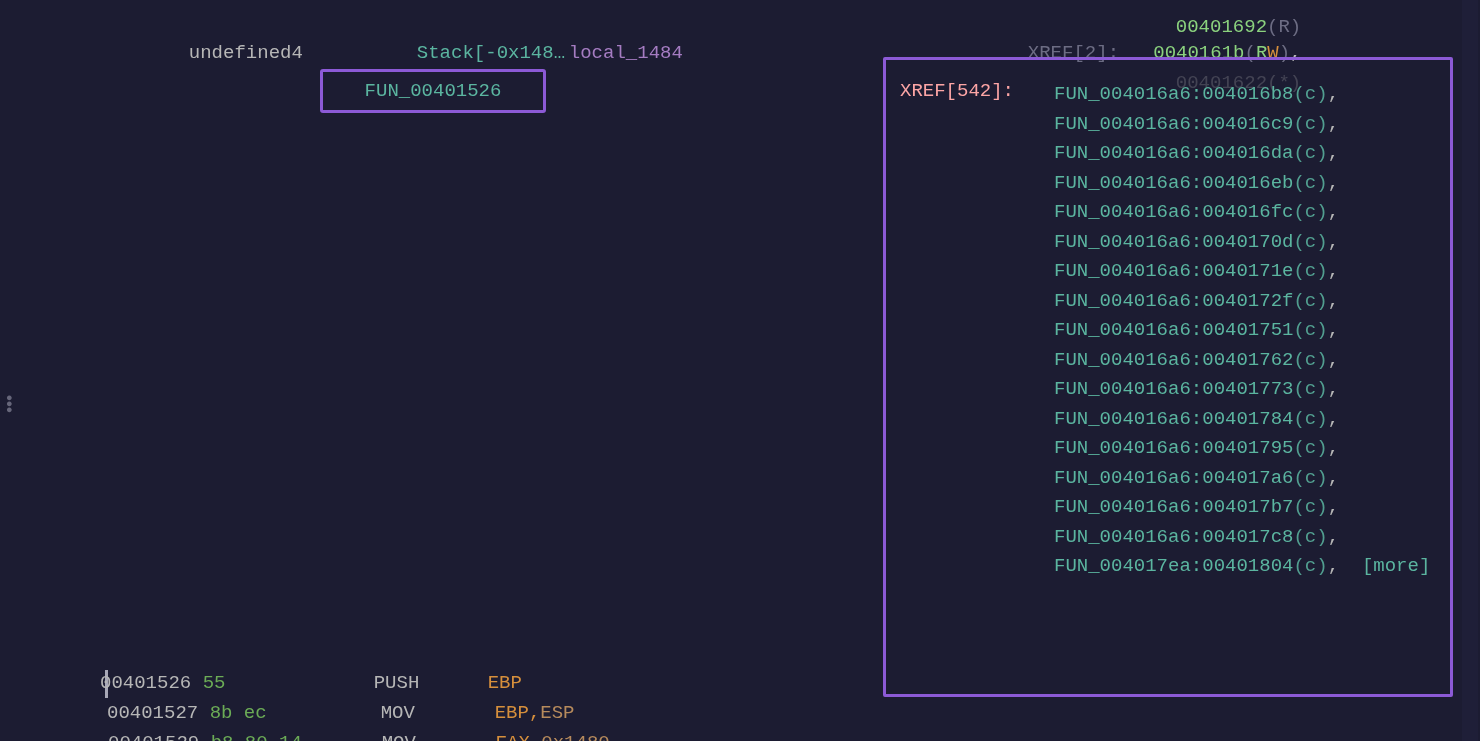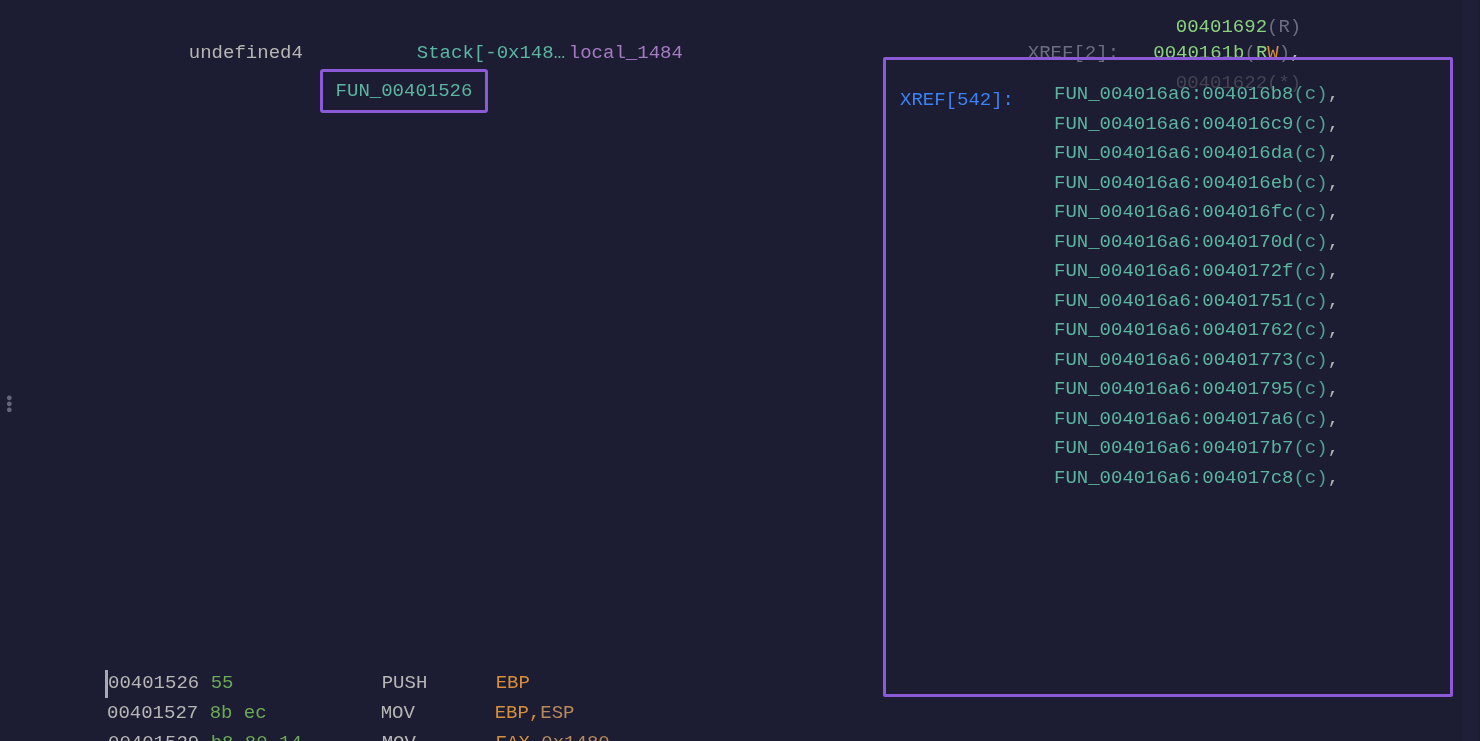--- a/index.html
+++ b/index.html
@@ -46,21 +46,21 @@
   .muted { color: #6c6c83; }
   .teal  { color: #5bb5a0; margin-left: 16px; }
   .lgreen{ color: #8bd27e; }
   .orange{ color: #d68f3c; }
   .lpurple{ color: #a57cc2; }
 
   .fn-hl {
     position: absolute;
     left: 320px;
     top: 69px;
-    width: 168px;
+    width: 226px;
     height: 44px;
     border: 3px solid #8c5ad6;
     border-radius: 3px;
     box-sizing: border-box;
     display: flex;
     align-items: center;
     justify-content: center;
     color: #5bb5a0;
   }
   .xref-hl {
@@ -71,23 +71,22 @@
     height: 640px;
     border: 3px solid #8c5ad6;
     border-radius: 2px;
     box-sizing: border-box;
   }
 
   .xref-label {
     position: absolute;
     left: 900px;
     top: 80px;
-    color: #3b82f6;
+    color: #fca5a5;
     white-space: pre;
-    margin-top: 9px;
   }
   .xref-list {
     position: absolute;
     left: 1054px;
     top: 80px;
     line-height: 29.5px;
   }
   .xref-row { white-space: pre; }
   .xname { color: #5bb5a0; }
   .xtag  { color: #5bb5a0; opacity: .85; }
@@ -152,28 +151,31 @@
 <div class="xref-hl"></div>
 
 <div class="xref-label">XREF[542]:</div>
 <div class="xref-list" id="xref-list">
     <div class="xref-row"><span class="xname">FUN_004016a6:004016b8</span><span class="xtag">(c)</span><span class="gray">,</span></div>
     <div class="xref-row"><span class="xname">FUN_004016a6:004016c9</span><span class="xtag">(c)</span><span class="gray">,</span></div>
     <div class="xref-row"><span class="xname">FUN_004016a6:004016da</span><span class="xtag">(c)</span><span class="gray">,</span></div>
     <div class="xref-row"><span class="xname">FUN_004016a6:004016eb</span><span class="xtag">(c)</span><span class="gray">,</span></div>
     <div class="xref-row"><span class="xname">FUN_004016a6:004016fc</span><span class="xtag">(c)</span><span class="gray">,</span></div>
     <div class="xref-row"><span class="xname">FUN_004016a6:0040170d</span><span class="xtag">(c)</span><span class="gray">,</span></div>
+    <div class="xref-row"><span class="xname">FUN_004016a6:0040171e</span><span class="xtag">(c)</span><span class="gray">,</span></div>
     <div class="xref-row"><span class="xname">FUN_004016a6:0040172f</span><span class="xtag">(c)</span><span class="gray">,</span></div>
     <div class="xref-row"><span class="xname">FUN_004016a6:00401751</span><span class="xtag">(c)</span><span class="gray">,</span></div>
     <div class="xref-row"><span class="xname">FUN_004016a6:00401762</span><span class="xtag">(c)</span><span class="gray">,</span></div>
     <div class="xref-row"><span class="xname">FUN_004016a6:00401773</span><span class="xtag">(c)</span><span class="gray">,</span></div>
+    <div class="xref-row"><span class="xname">FUN_004016a6:00401784</span><span class="xtag">(c)</span><span class="gray">,</span></div>
     <div class="xref-row"><span class="xname">FUN_004016a6:00401795</span><span class="xtag">(c)</span><span class="gray">,</span></div>
     <div class="xref-row"><span class="xname">FUN_004016a6:004017a6</span><span class="xtag">(c)</span><span class="gray">,</span></div>
     <div class="xref-row"><span class="xname">FUN_004016a6:004017b7</span><span class="xtag">(c)</span><span class="gray">,</span></div>
     <div class="xref-row"><span class="xname">FUN_004016a6:004017c8</span><span class="xtag">(c)</span><span class="gray">,</span></div>
+    <div class="xref-row"><span class="xname">FUN_004017ea:00401804</span><span class="xtag">(c)</span><span class="gray">,</span>  <span class="more">[more]</span></div>
   </div>
 
 <div class="cursor-col"></div>
 <div id="asm-area">
-    <div class="asm-row" style="left: 108px; top: 672px; text-align: center;"><span class="addr">00401526 </span><span class="byte">55          </span>   <span class="mn">PUSH    </span>  <span class="op">EBP</span></div>
+    <div class="asm-row" style="left: 100px; top: 672px; text-align: center;"><span class="addr">00401526 </span><span class="byte">55          </span>   <span class="mn">PUSH    </span>  <span class="op">EBP</span></div>
     <div class="asm-row" style="left: 107px; top: 702px;"><span class="addr">00401527 </span><span class="byte">8b ec       </span>   <span class="mn">MOV     </span>  <span class="op">EBP,</span><span class="op2">ESP</span></div>
     <div class="asm-row" style="left: 108px; top: 732px;"><span class="addr">00401529 </span><span class="byte">b8 80 14    </span>   <span class="mn">MOV     </span>  <span class="op">EAX,</span><span class="op2">0x1480</span></div>
   </div>
 
 </body></html>

